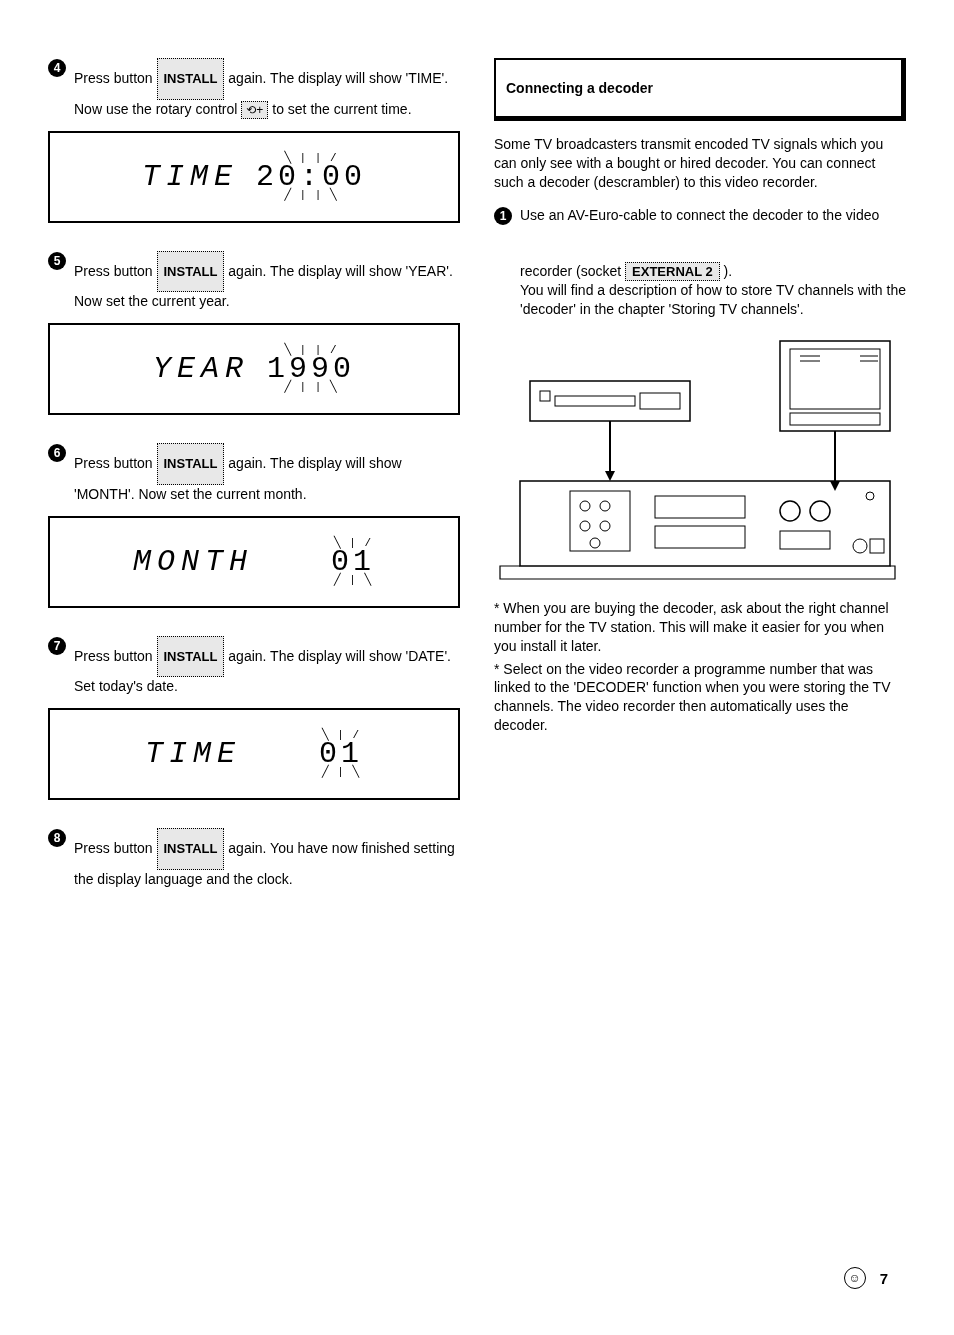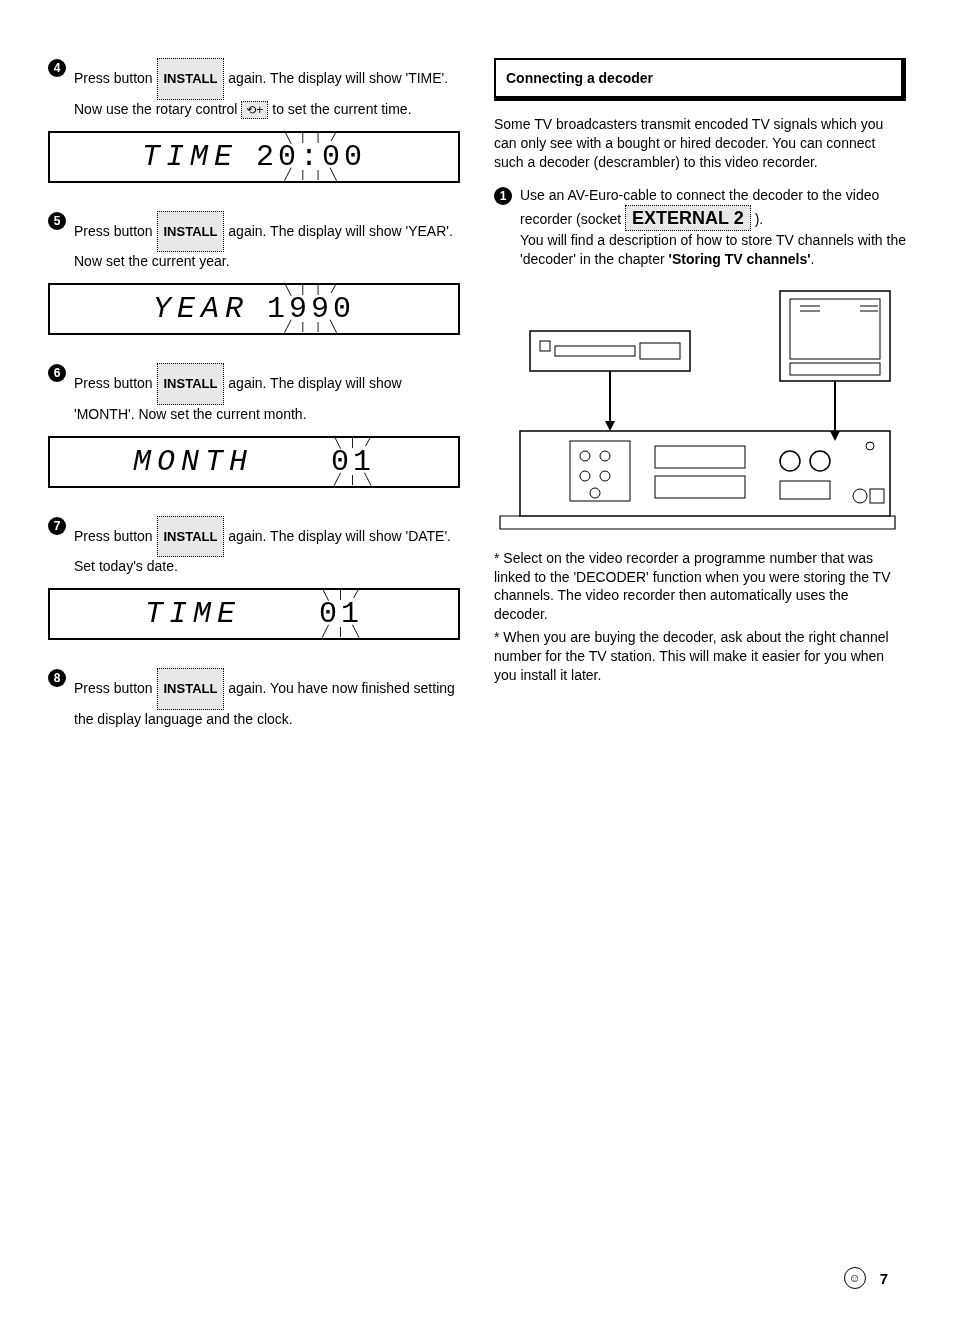--- a/index.html
+++ b/index.html
@@ -36,21 +36,21 @@
   .rotary-icon {
     display: inline-block;
     border: 1px dotted #000;
     background: #e8e8e8;
     padding: 0 4px;
     font-size: 12px;
     vertical-align: baseline;
   }
   .display-box {
     border: 2px solid #000;
-    height: 52px;
+    height: 92px;
     margin: 12px 0 28px 0;
     display: flex; align-items: center; justify-content: center;
     gap: 18px;
     font-family: "Courier New", monospace;
     font-size: 30px;
     letter-spacing: 4px;
     padding: 0 12px;
   }
   .display-label { font-style: italic; letter-spacing: 6px; }
   .display-value { display:flex; align-items:center; gap:8px; }
@@ -59,33 +59,34 @@
     display:inline-flex; flex-direction:column; align-items:center;
     line-height:1;
   }
   .rays-top, .rays-bot { font-size: 11px; letter-spacing: 1px; color:#000; }
   .rays-top { margin-bottom:-2px; }
   .rays-bot { margin-top:-2px; }
   .decoder-heading {
     border: 2px solid #000;
     border-right-width: 5px;
     border-bottom-width: 5px;
-    padding: 10px 10px;
+    padding: 20px 10px;
     font-weight: bold;
     margin-bottom: 14px;
   }
   .para { line-height: 1.35; margin-bottom: 14px; }
-  .bold { font-weight: bold; }
+  .bold { font-weight: normal; }
   .ext-label {
     display:inline-block;
     border:1px dotted #000;
     background:#e8e8e8;
     padding:0 6px;
     font-weight:bold;
-    font-size:18px;
+    font-size:13px;
+    margin-top:37px;
   }
   .diagram-box {
     border: 0;
     height: 250px;
     margin: 12px 0 18px 0;
     position: relative;
   }
   .diagram-box svg { width:100%; height:100%; }
   .note { line-height:1.35; margin-bottom: 4px; }
   .footer {
@@ -236,21 +237,21 @@
         <circle cx="320" cy="180" r="10" fill="none" stroke="#000" stroke-width="1.5"></circle>
         <rect x="280" y="200" width="50" height="18" fill="none" stroke="#000"></rect>
         <circle cx="360" cy="215" r="7" fill="none" stroke="#000"></circle>
         <rect x="370" y="208" width="14" height="14" fill="none" stroke="#000"></rect>
 
         <path d="M 20 235 L 0 235 L 0 248 L 395 248 L 395 235 L 390 235" fill="none" stroke="#000" stroke-width="1.2"></path>
         <circle cx="370" cy="165" r="4" fill="none" stroke="#000"></circle>
       </svg>
     </div>
 
+    <p class="note">* When you are buying the decoder, ask about the right channel number for the TV station. This will make it easier for you when you install it later.</p>
     <p class="note">* Select on the video recorder a programme number that was linked to the 'DECODER' function when you were storing the TV channels. The video recorder then automatically uses the decoder.</p>
-    <p class="note">* When you are buying the decoder, ask about the right channel number for the TV station. This will make it easier for you when you install it later.</p>
   </div>
 </div>
 
 <div class="footer">
   <span class="face">☺</span>
   <span>7</span>
 </div>
 
 </body></html>

